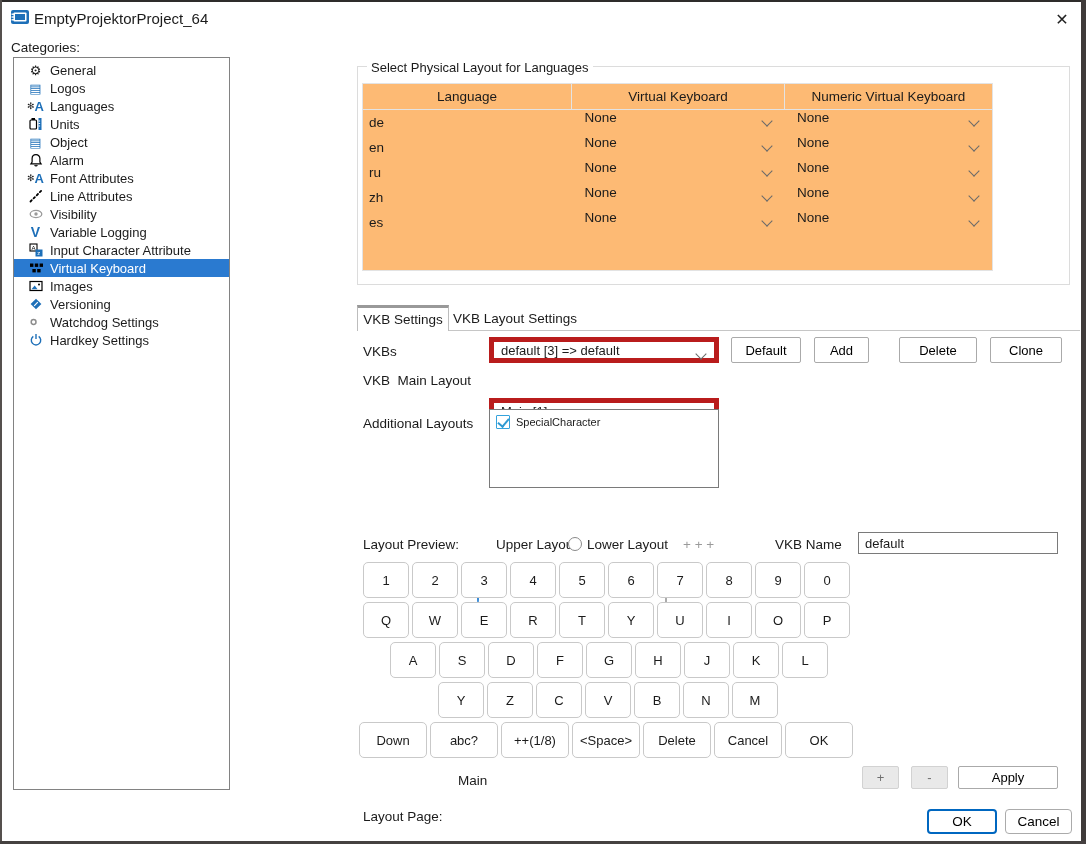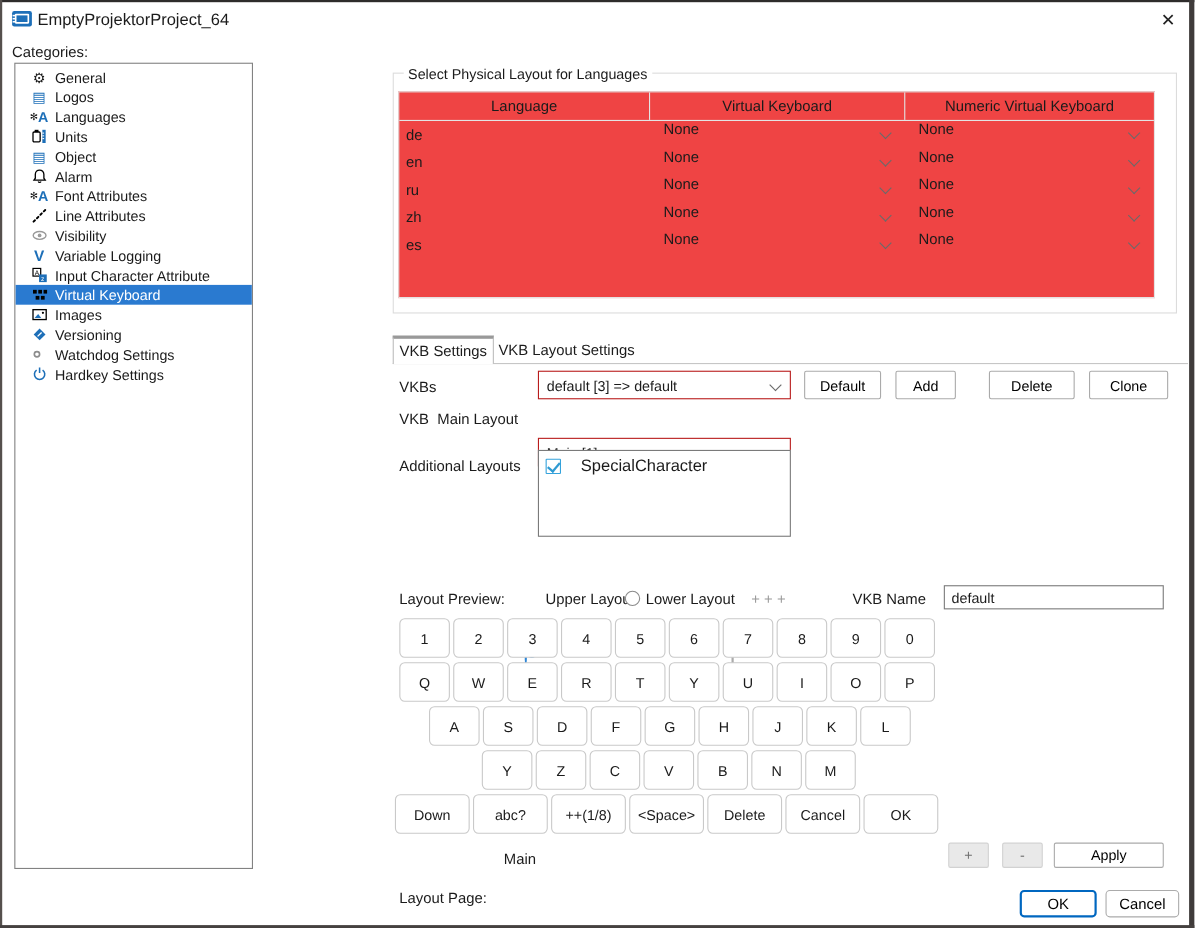--- a/index.html
+++ b/index.html
@@ -27,21 +27,21 @@
   .side-item{display:flex;align-items:center;height:18px;padding-left:13px;white-space:nowrap}
   .side-item .icn{width:17px;height:15px;display:inline-flex;align-items:center;justify-content:center;margin-right:6px;flex:0 0 17px;font-size:13px;line-height:15px}
   .side-item .lbl{font-size:13px}
   .side-item.sel{background:#2a7ad0;color:#fff}
   .blue{color:#1d6fb8}
   .boldblue{color:#1d6fb8;font-weight:bold}
 
   
   .groupbox{left:357px;top:66px;width:713px;height:219px;border:1px solid #dcdcdc;box-sizing:border-box}
   .group-title{left:367px;top:60px;background:#fff;padding:0 4px;font-size:13px}
-  .lang-table{left:362px;top:83px;width:688px;height:188px;border:1px solid #e3e3e3;box-sizing:border-box;background:#ef4444}
+  .lang-table{left:362px;top:83px;width:631px;height:188px;border:1px solid #e3e3e3;box-sizing:border-box;background:#fdba74}
   .lt-header{display:flex;height:26px;border-bottom:1px solid #e3e3e3;box-sizing:border-box}
   .lt-hcell{display:flex;align-items:center;justify-content:center;font-size:13.5px;box-sizing:border-box}
   .lt-hcell.c1{width:233px;border-right:1px solid #e3e3e3}
   .lt-hcell.c2{width:237px;border-right:1px solid #e3e3e3}
   .lt-hcell.c3{width:231px}
   .lt-row{display:flex;height:25px;align-items:center}
   .lt-cell{box-sizing:border-box;display:flex;align-items:center;height:100%}
   .lt-cell.c1{width:233px;padding-left:6px}
   .lt-cell.c2{width:237px}
   .lt-cell.c3{width:231px}
@@ -49,25 +49,25 @@
   .chev{width:7px;height:7px;border-right:1.4px solid #6a6a6a;border-bottom:1.4px solid #6a6a6a;transform:rotate(45deg);display:inline-block}
   .cell-dd .chev{position:absolute;right:14px;top:7px}
 
   
   .tab-baseline{left:357px;top:330px;width:723px;height:1px;background:#c6c6c6}
   .tab-active{left:357px;top:305px;width:92px;height:26px;background:#fff;border:1px solid #bdbdbd;border-top:3px solid #999;border-bottom:none;box-sizing:border-box;display:flex;align-items:center;justify-content:center;font-size:13.5px;z-index:2}
   .tab-inactive{left:449px;top:307px;width:132px;height:23px;display:flex;align-items:center;justify-content:center;font-size:13.5px}
 
   
   .flabel{font-size:13.5px;white-space:pre}
-  .combo{border:1px solid #b91c1c;background:#fff;box-sizing:border-box;display:flex;align-items:center;padding-left:7px;font-size:13px;position:relative}
+  .combo{border:5px solid #b91c1c;background:#fff;box-sizing:border-box;display:flex;align-items:center;padding-left:7px;font-size:13px;position:relative}
   .combo .chev{position:absolute;right:9px;top:8px}
   .btn{border:1px solid #aaaaaa;background:#fff;box-sizing:border-box;display:flex;align-items:center;justify-content:center;font-size:13px;border-radius:2px}
   .listbox{border:1px solid #7a7a7a;background:#fff;box-sizing:border-box;padding:5px 6px}
-  .cb-row{display:flex;align-items:center;gap:18px;font-size:15px}
+  .cb-row{display:flex;align-items:center;gap:6px;font-size:11px}
   .checkbox{width:14px;height:14px;border:1.4px solid #35a3dc;box-sizing:border-box;background:#fff;position:relative;border-radius:1px}
   .checkbox.checked::after{content:"";position:absolute;left:3px;top:0px;width:5px;height:9px;border-right:2px solid #2f9ad2;border-bottom:2px solid #2f9ad2;transform:rotate(40deg)}
   .checkbox.empty{border:1px solid #ababab}
   .radio{width:14px;height:14px;border-radius:50%;box-sizing:border-box;background:#fff}
   .radio.on{border:1.6px solid #2f86d6;position:relative}
   .radio.on::after{content:"";position:absolute;left:2.2px;top:2.2px;width:6.5px;height:6.5px;border-radius:50%;background:#2f86d6}
   .radio.off{border:1px solid #8a8a8a}
   .graytext{color:#9a9a9a}
   .textinput{border:1px solid #7a7a7a;box-sizing:border-box;font-family:"Liberation Sans",sans-serif;font-size:13px;padding:0 6px;color:#1b1b1b;background:#fff}
 

